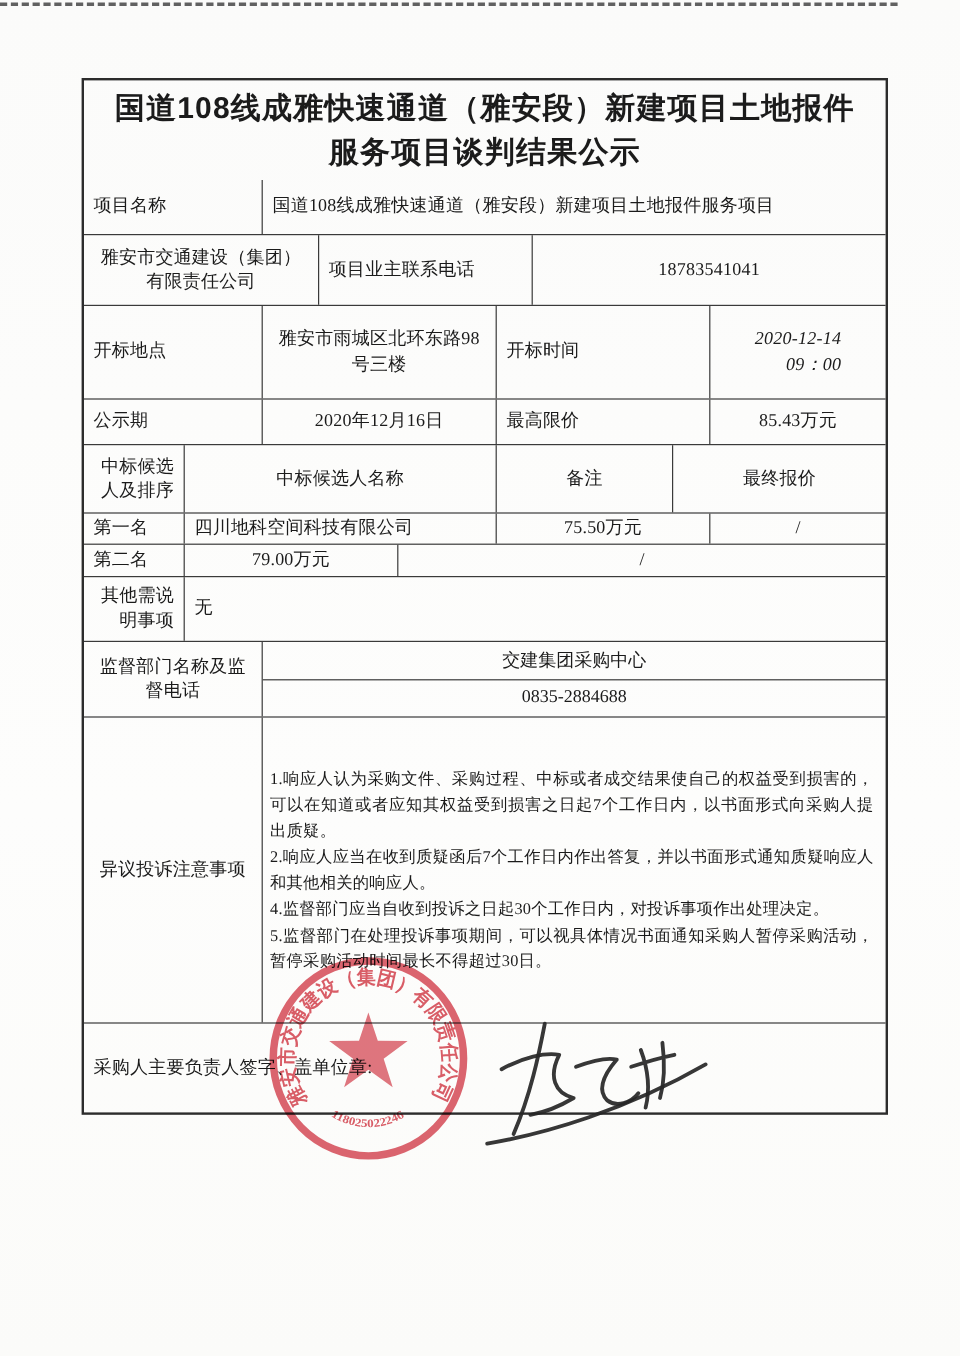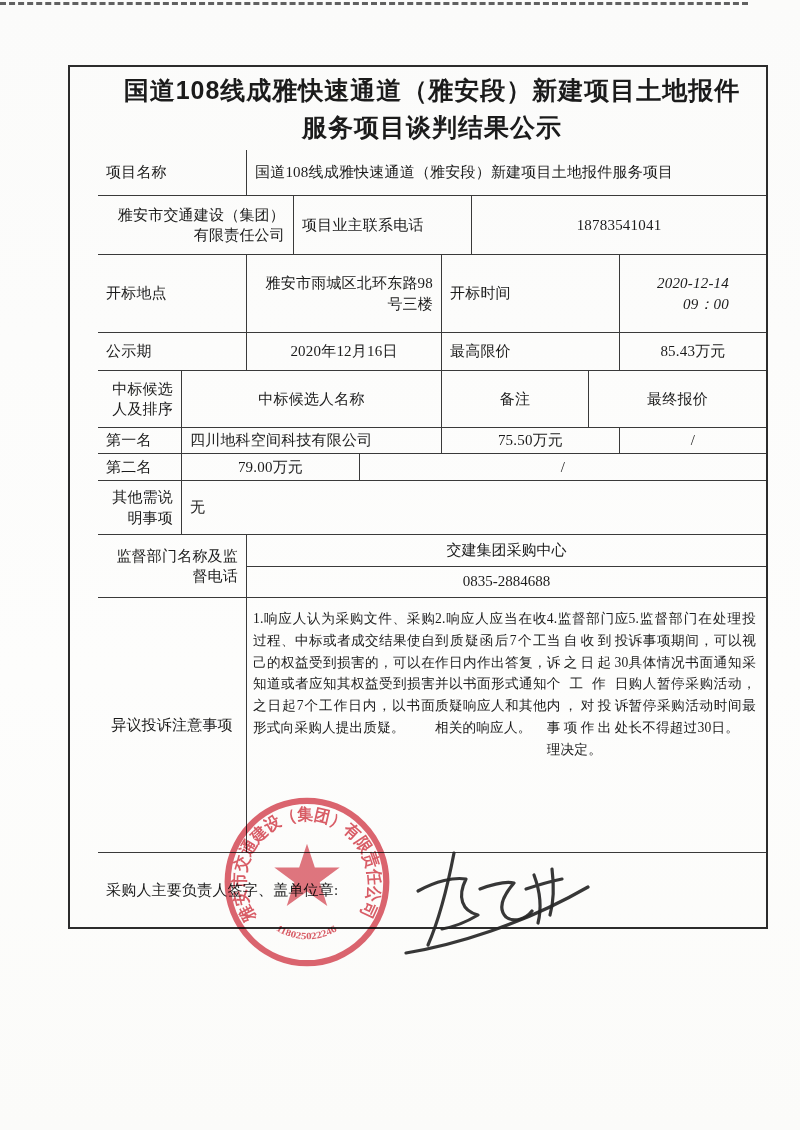--- a/index.html
+++ b/index.html
@@ -13,46 +13,46 @@
     background:linear-gradient(180deg,#fbfbfa 0%,#fdfdfc 60%,#fbfbf9 100%);
     font-family:"Liberation Serif","DejaVu Serif",serif;
     color:#1b1b1b;
   }
   .scan-artifact-top{
     position:absolute;left:0;top:2px;width:748px;height:0;
     border-top:3px dashed #474747;opacity:.85;
   }
   .tbl{
     position:absolute;left:68px;top:65px;width:668px;
-    border:2px solid #2c2c2c;background:transparent;box-sizing:content-box;padding-left:28px;
+    border:2px solid #2c2c2c;background:transparent;box-sizing:content-box;
   }
   .row{display:flex;box-sizing:border-box;}
   .row + .row{border-top:1px solid var(--line);}
   .cell{
     box-sizing:border-box;display:flex;align-items:center;
     font-size:15px;line-height:1.35;letter-spacing:.2px;
   }
   .cell + .cell{border-left:1px solid var(--line);}
   .w148{width:148px;} .w195{width:195px;} .w178{width:178px;}
   .w83{width:83px;}  .w260{width:260px;}  .grow{flex:1;}
   .pad{padding:3px 8px;}
   .ctr{justify-content:center;text-align:right;}
-  .left{justify-content:flex-start;text-align:right;}
+  .left{justify-content:flex-start;text-align:center;}
   .pre{white-space:pre-line;font-style:italic;}
   .title-row{
     height:83px;display:flex;align-items:center;justify-content:center;
     text-align:center;font-family:"Liberation Sans","DejaVu Sans",sans-serif;
     font-weight:bold;font-size:25px;line-height:1.45;letter-spacing:1px;
   }
   .subcol{flex:1;display:flex;flex-direction:column;}
   .subcell{flex:1;display:flex;align-items:center;justify-content:center;
     font-size:15px;box-sizing:border-box;}
   .subcell + .subcell{border-top:1px solid var(--line);text-align:right;}
   .objection-content{
-    flex:1;display:flex;flex-direction:row;justify-content:center;
+    flex:1;display:flex;flex-direction:column;justify-content:center;
     padding:10px 10px 10px 6px;font-size:13.6px;line-height:1.6;
     text-align:justify;letter-spacing:.2px;
   }
   .objection-content div{margin:0;}
   .stamp-wrap{
     position:absolute;left:221px;top:796px;width:172px;height:172px;
     mix-blend-mode:multiply;opacity:.92;
   }
   .stamp-ring{fill:none;stroke:var(--stamp-red);stroke-width:6.5;opacity:.88;}
   .stamp-star{fill:var(--stamp-red);opacity:.78;}

